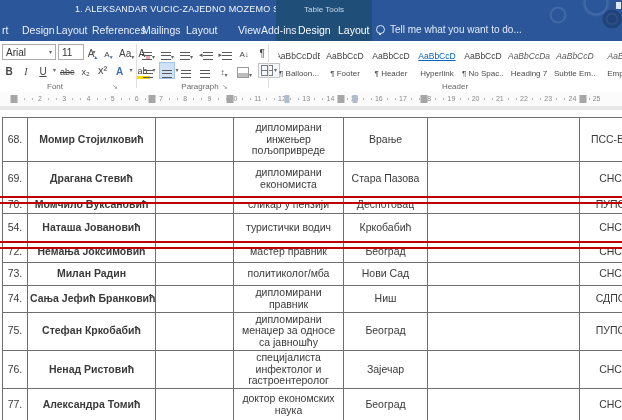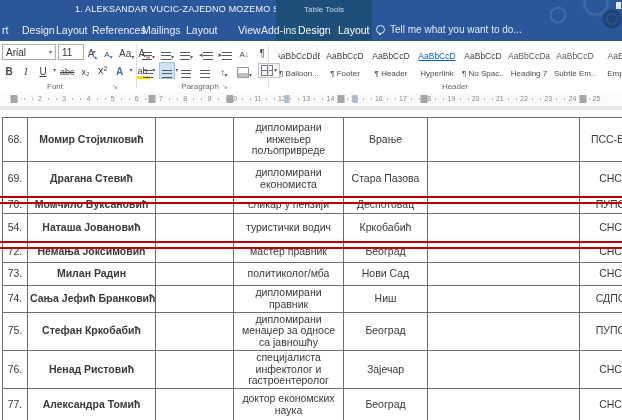--- a/index.html
+++ b/index.html
@@ -50,21 +50,21 @@
   .brd{width:10px;height:9px;border:1px solid #7a7a7a;display:inline-block;
        background:linear-gradient(#7a7a7a,#7a7a7a) center/10px 1px no-repeat,
                   linear-gradient(#7a7a7a,#7a7a7a) center/1px 9px no-repeat;}
   .boxed{border:1px solid #c3c3c3;background:#f4f7fb;display:inline-flex;align-items:center;gap:1px;padding:1px 2px;}
   .arrow-ch{font-size:7px;color:#555;}
   
   .gallery{position:absolute;left:278px;top:2px;display:flex;gap:4px;}
   .style-item{width:42px;text-align:center;cursor:default;}
   .s-sample{font-size:8.5px;color:#3d3d3d;white-space:nowrap;overflow:hidden;height:26px;display:flex;align-items:center;justify-content:center;}
   .kind-link .s-sample{color:#0563c1;text-decoration:underline;}
-  .kind-italic .s-sample{color:#595959;}
+  .kind-italic .s-sample{font-style:italic;color:#595959;}
   .s-label{font-size:8px;color:#4a4a4a;white-space:nowrap;overflow:hidden;}
 
   
   .ruler{position:absolute;left:0;top:92px;width:622px;height:14px;background:#fbfbfb;border-bottom:1px solid #d0d0d0;}
   .rnum{position:absolute;top:3px;transform:translateX(-50%);font-size:7px;color:#8a8a8a;}
   .rdot{position:absolute;top:6px;width:1px;height:2px;background:#b5b5b5;}
   .rmark{position:absolute;top:3px;width:7px;height:8px;background:#a6a6a6;transform:translateX(-50%);}
   .imark{position:absolute;top:3px;width:5px;height:8px;background:#aebdd0;transform:translateX(-50%);}
   .docgap{position:absolute;left:0;top:106px;width:622px;height:4px;background:#e7e7e7;}
   .page{position:absolute;left:0;top:110px;width:622px;height:310px;background:#fff;}

